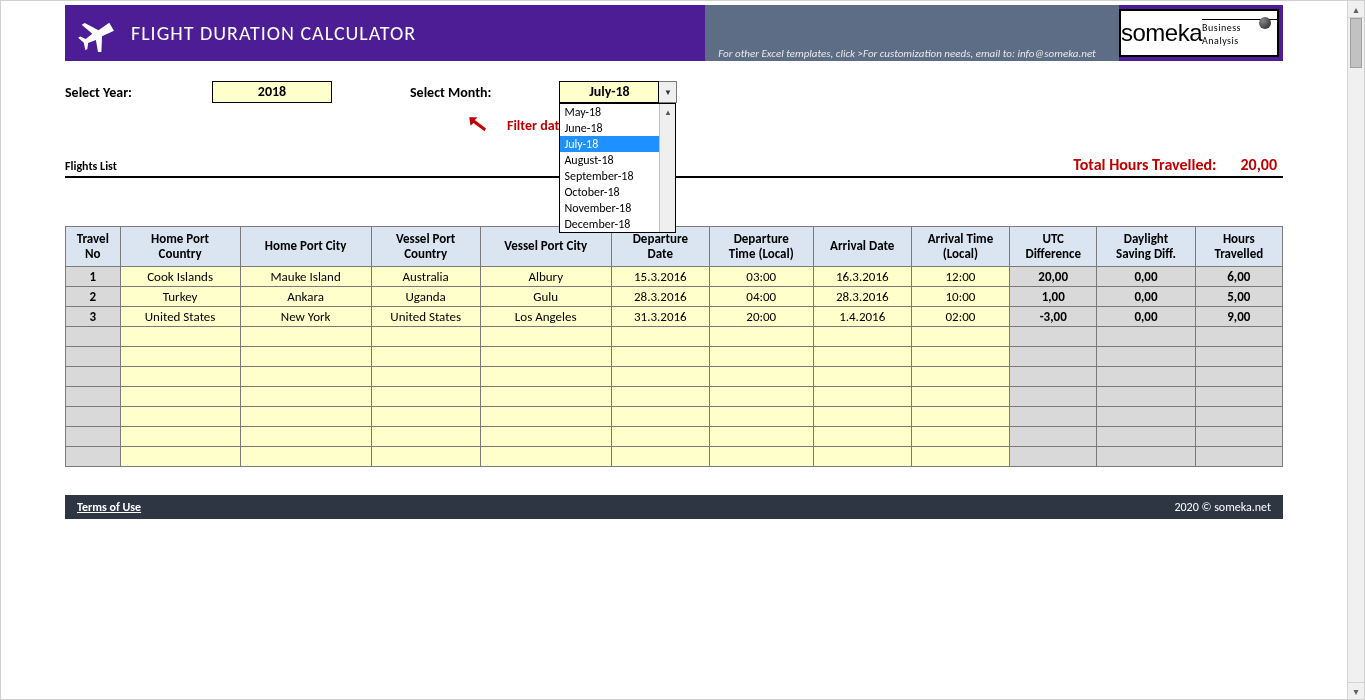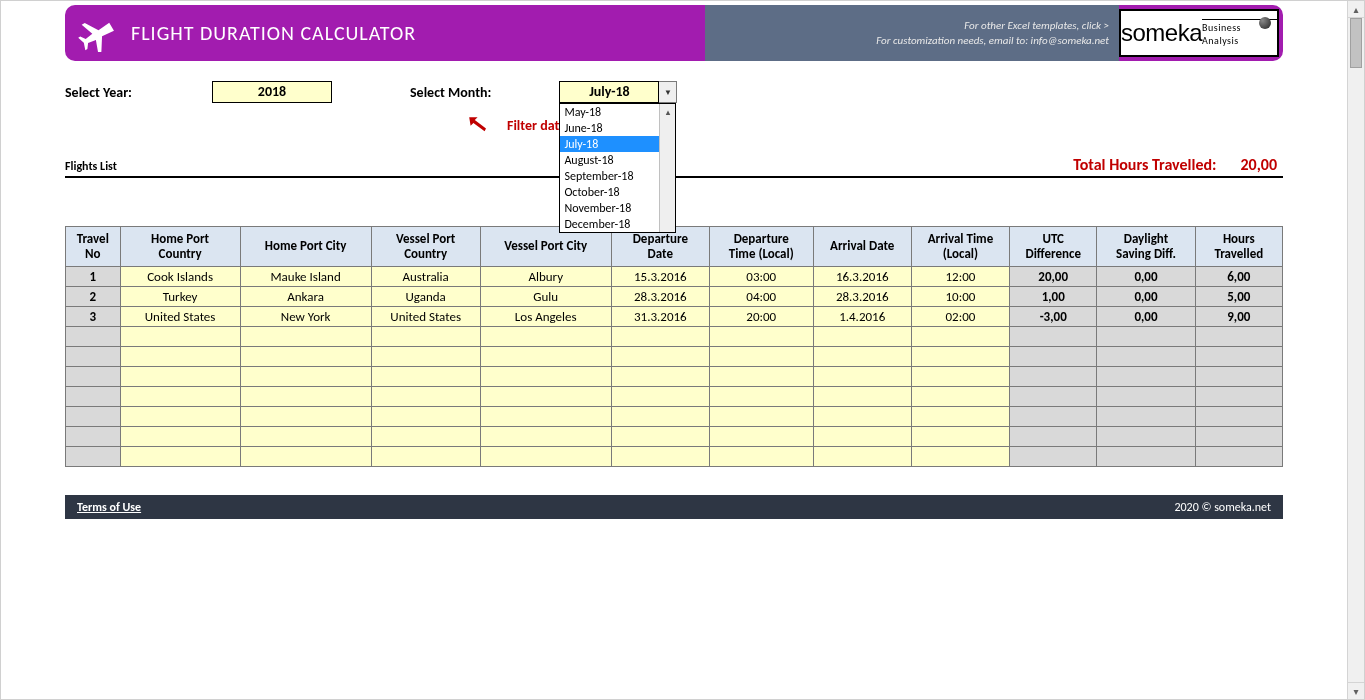--- a/index.html
+++ b/index.html
@@ -41,27 +41,26 @@
   }
 
   .content {
     position: absolute;
     top: 0; left: 0; right: 17px;
     padding: 4px 4px 0 4px;
   }
 
   
   .banner {
-    background: #a21caf;
+    background: #4c1d95;
     color: #fff;
     display: flex;
     align-items: stretch;
     height: 56px;
     margin: 0 60px 0 60px;
-    border-radius: 10px;
   }
   .banner .left {
     flex: 0 0 640px;
     display: flex;
     align-items: center;
     padding-left: 10px;
   }
   .plane-icon {
     width: 42px; height: 42px;
     margin-right: 14px;
@@ -70,21 +69,21 @@
   .plane-icon svg { width: 38px; height: 38px; }
   .banner-title {
     font-size: 20px;
     letter-spacing: 1px;
     font-weight: 400;
   }
   .banner .right {
     flex: 1;
     background: #5d6d86;
     display: flex;
-    flex-direction: column;
+    flex-direction: row;
     justify-content: center;
     align-items: flex-end;
     padding-right: 10px;
     font-size: 11px;
     font-style: italic;
     color: #e8e8e8;
   }
   .banner .right span { line-height: 1.4; }
   .banner .logo {
     flex: 0 0 160px;

